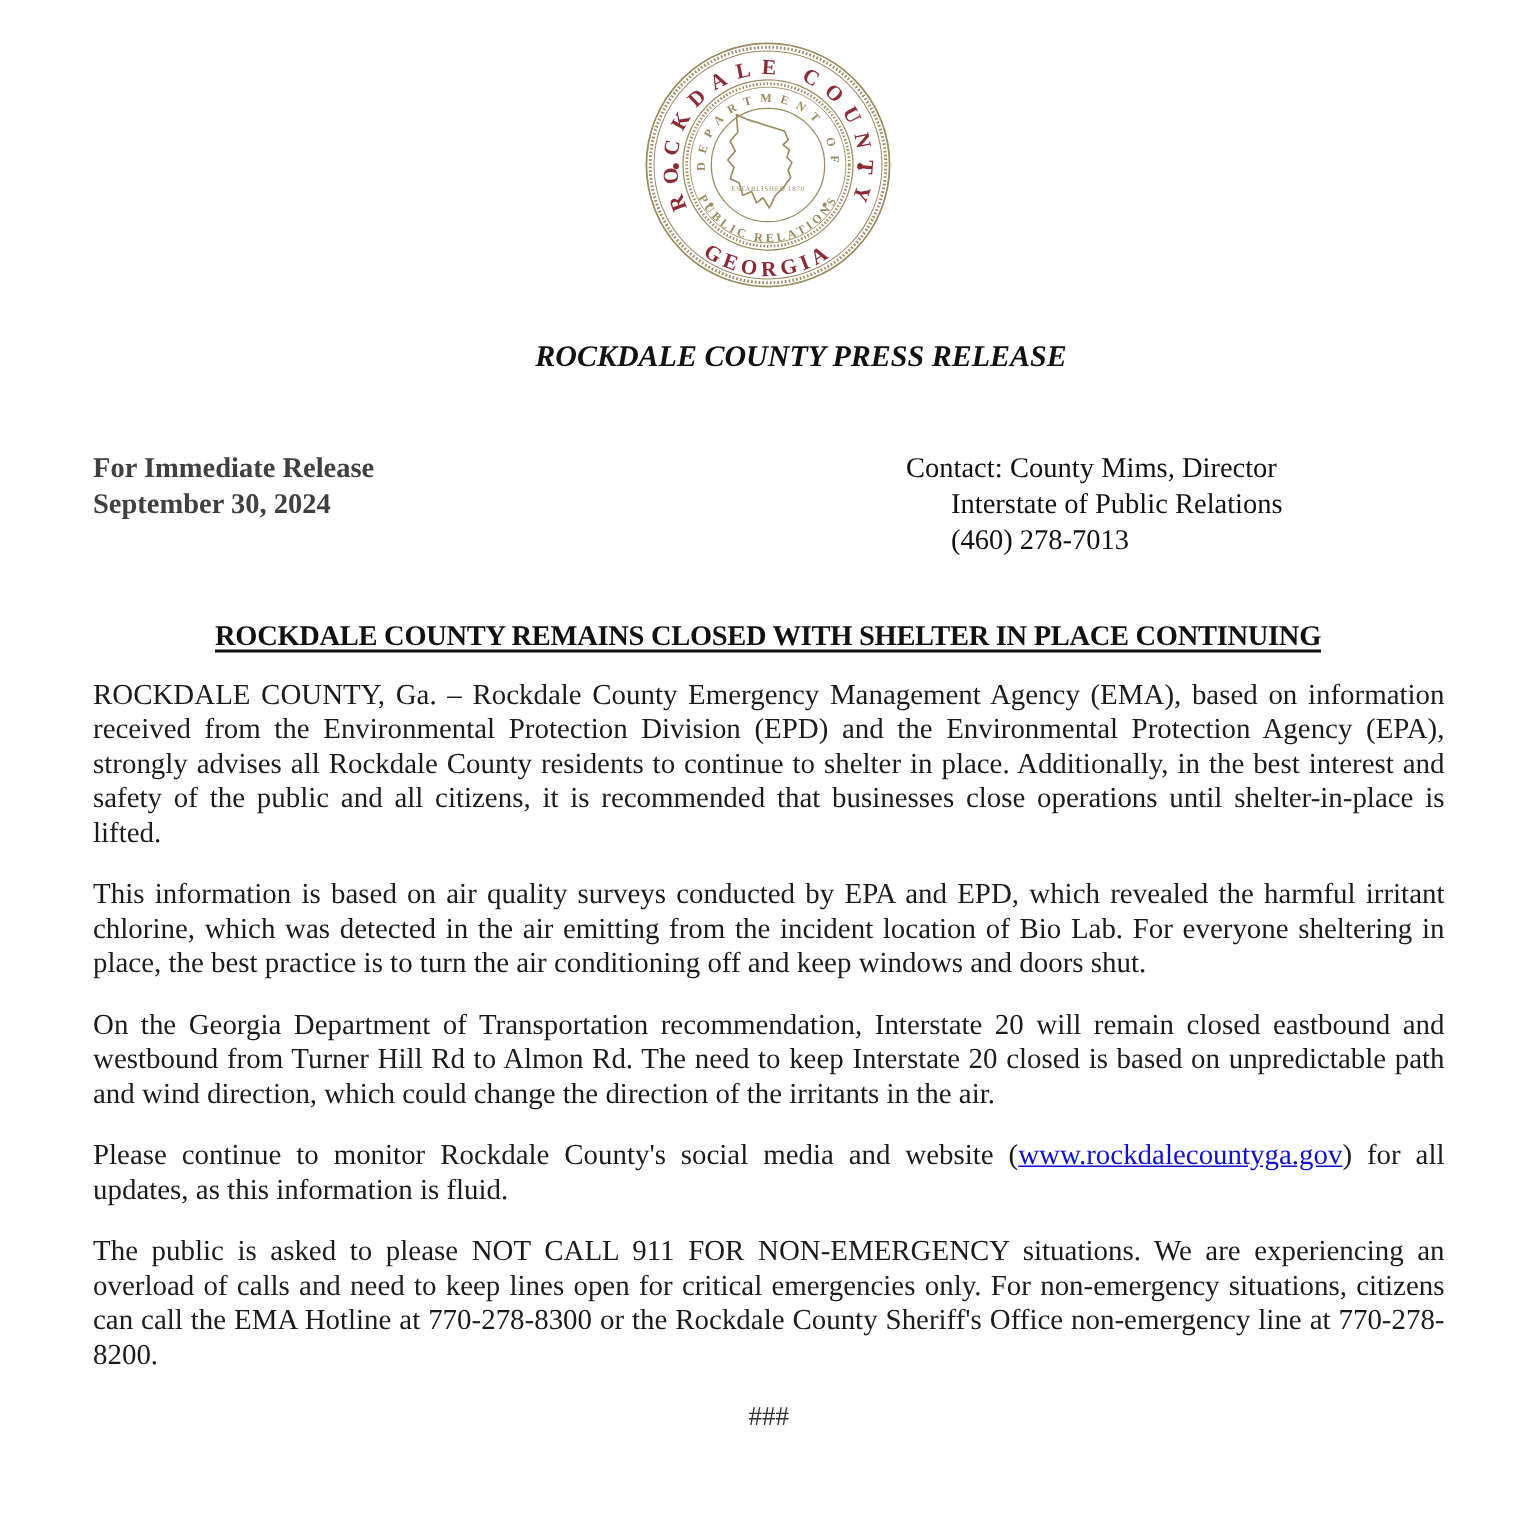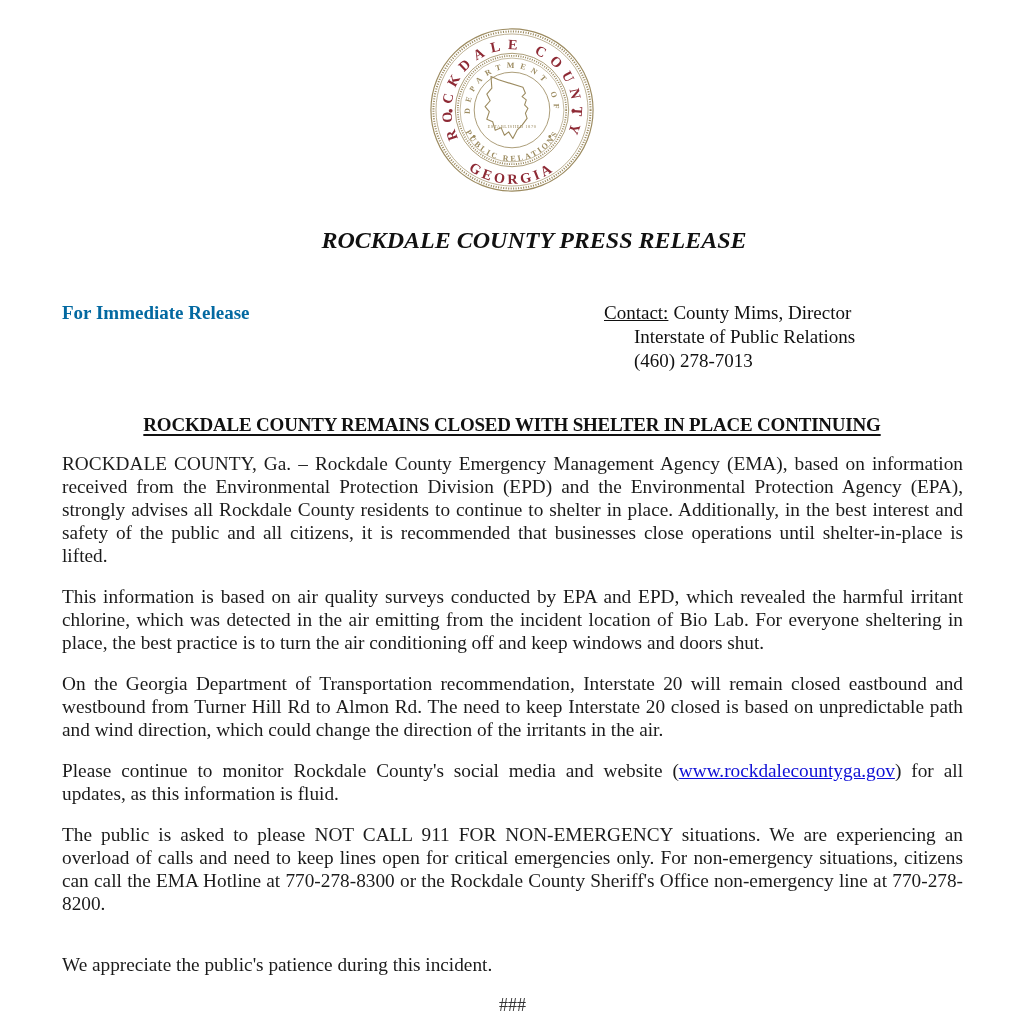--- a/index.html
+++ b/index.html
@@ -59,46 +59,46 @@
     text-anchor: middle;
   }
 
   
   .press-title {
     position: absolute;
     top: 227px;
     left: 0;
     width: 100%;
     text-align: center;
-    font-size: 24px;
+    font-size: 20px;
     font-weight: bold;
     font-style: italic;
     color: #111;
     padding-left: 44px;
   }
 
   
   .release-block {
     position: absolute;
     left: 62px;
     top: 301px;
     font-size: 19px;
     font-weight: bold;
     line-height: 24px;
-    color: #0369a1;
+    color: #404040;
   }
   .contact-block {
     position: absolute;
     left: 604px;
     top: 301px;
     font-size: 19px;
     line-height: 24px;
     color: #111;
   }
-  .contact-label { text-decoration: underline; }
+  .contact-label { }
   .contact-name { margin-left: 5px; }
   .contact-indent { padding-left: 30px; }
 
   
   .headline {
     position: absolute;
     top: 414px;
     left: 0;
     width: 100%;
     text-align: center;
@@ -182,35 +182,35 @@
         <textPath href="#arcBottomInner" startOffset="50%" text-anchor="middle">PUBLIC RELATIONS</textPath>
       </text>
       <text class="seal-est" x="100" y="121">ESTABLISHED 1870</text>
     </svg>
   </div>
 
   <div class="press-title">ROCKDALE COUNTY PRESS RELEASE</div>
 
   <div class="release-block">
     <div>For Immediate Release</div>
+    <div>September 30, 2024</div>
   </div>
 
   <div class="contact-block">
     <div><span class="contact-label">Contact:</span><span class="contact-name">County Mims, Director</span></div>
     <div class="contact-indent">Interstate of Public Relations</div>
     <div class="contact-indent">(460) 278-7013</div>
   </div>
 
   <div class="headline">
     <span>ROCKDALE COUNTY REMAINS CLOSED WITH SHELTER IN PLACE CONTINUING</span>
   </div>
 
   <div class="body-copy">
     <p>ROCKDALE COUNTY, Ga. – Rockdale County Emergency Management Agency (EMA), based on information received from the Environmental Protection Division (EPD) and the Environmental Protection Agency (EPA), strongly advises all Rockdale County residents to continue to shelter in place.  Additionally, in the best interest and safety of the public and all citizens, it is recommended that businesses close operations until shelter-in-place is lifted.</p>
     <p>This information is based on air quality surveys conducted by EPA and EPD, which revealed the harmful irritant chlorine, which was detected in the air emitting from the incident location of Bio Lab. For everyone sheltering in place, the best practice is to turn the air conditioning off and keep windows and doors shut.</p>
     <p>On the Georgia Department of Transportation recommendation, Interstate 20 will remain closed eastbound and westbound from Turner Hill Rd to Almon Rd. The need to keep Interstate 20 closed is based on unpredictable path and wind direction, which could change the direction of the irritants in the air.</p>
     <p><span>Please continue to monitor Rockdale County's social media and website (</span><a class="doc-link">www.rockdalecountyga.gov</a><span>) for all updates, as this information is fluid.</span></p>
     <p>The public is asked to please NOT CALL 911 FOR NON-EMERGENCY situations. We are experiencing an overload of calls and need to keep lines open for critical emergencies only. For non-emergency situations, citizens can call the EMA Hotline at 770-278-8300 or the Rockdale County Sheriff's Office non-emergency line at 770-278-8200.</p>
-    <p class="closing">We appreciate the public's patience during this incident.</p>
     <div class="end-mark">###</div>
   </div>
 
 </div>
 
 </body></html>

